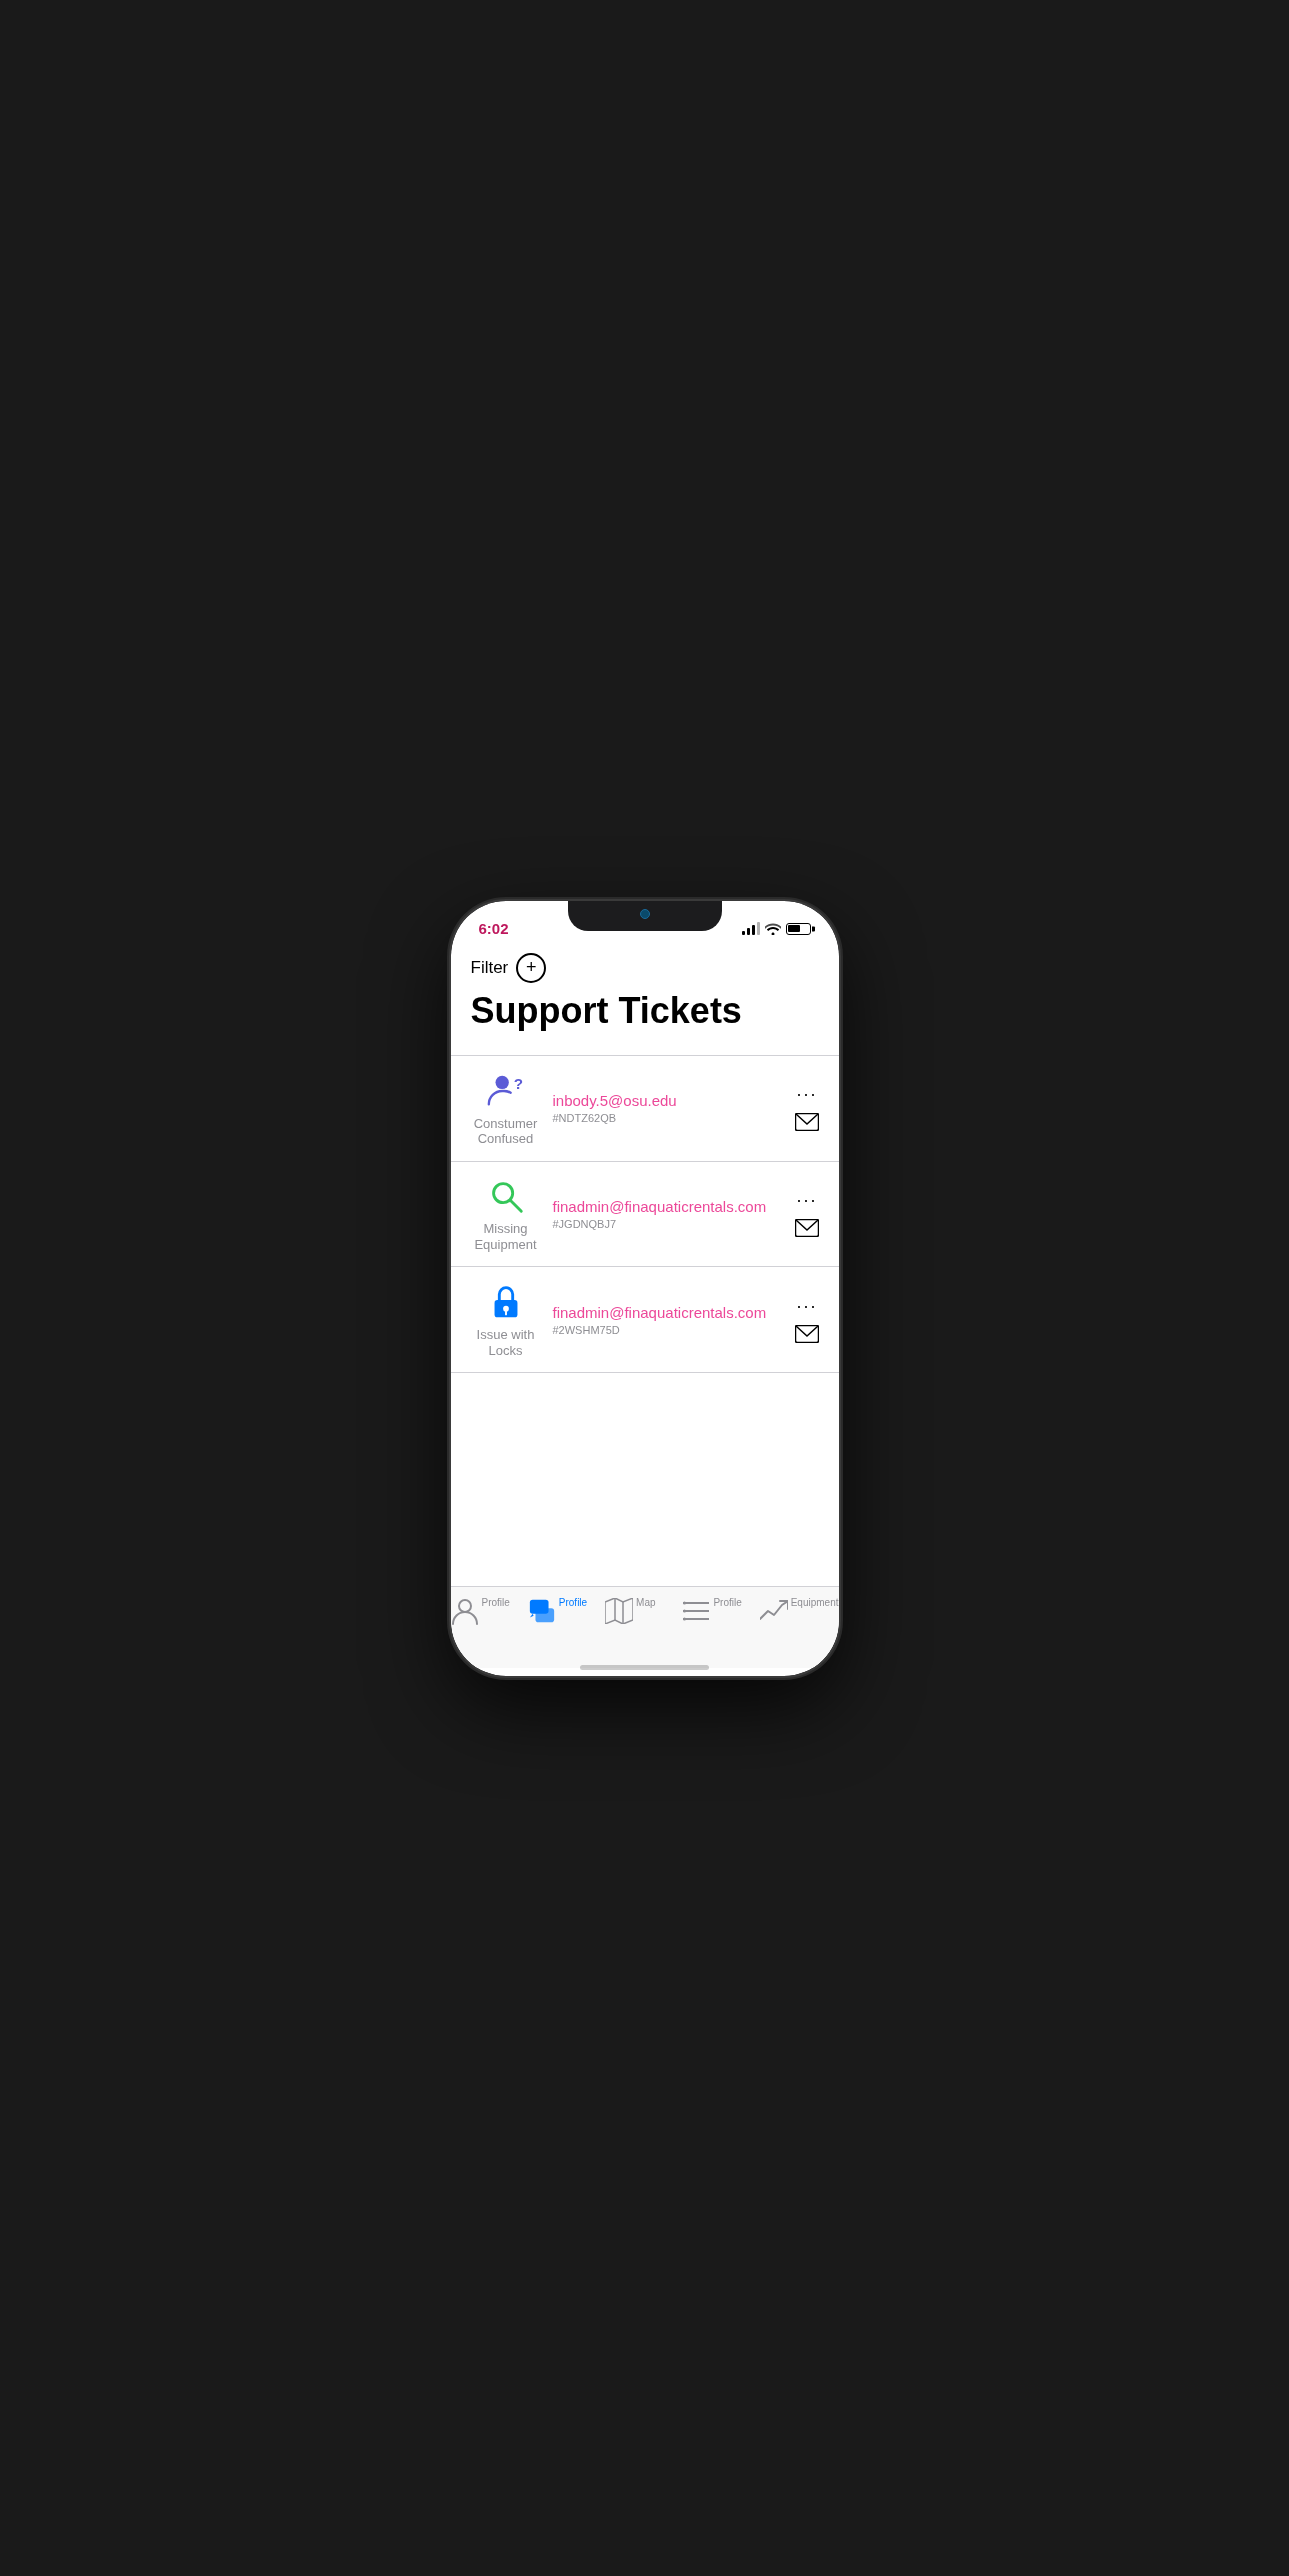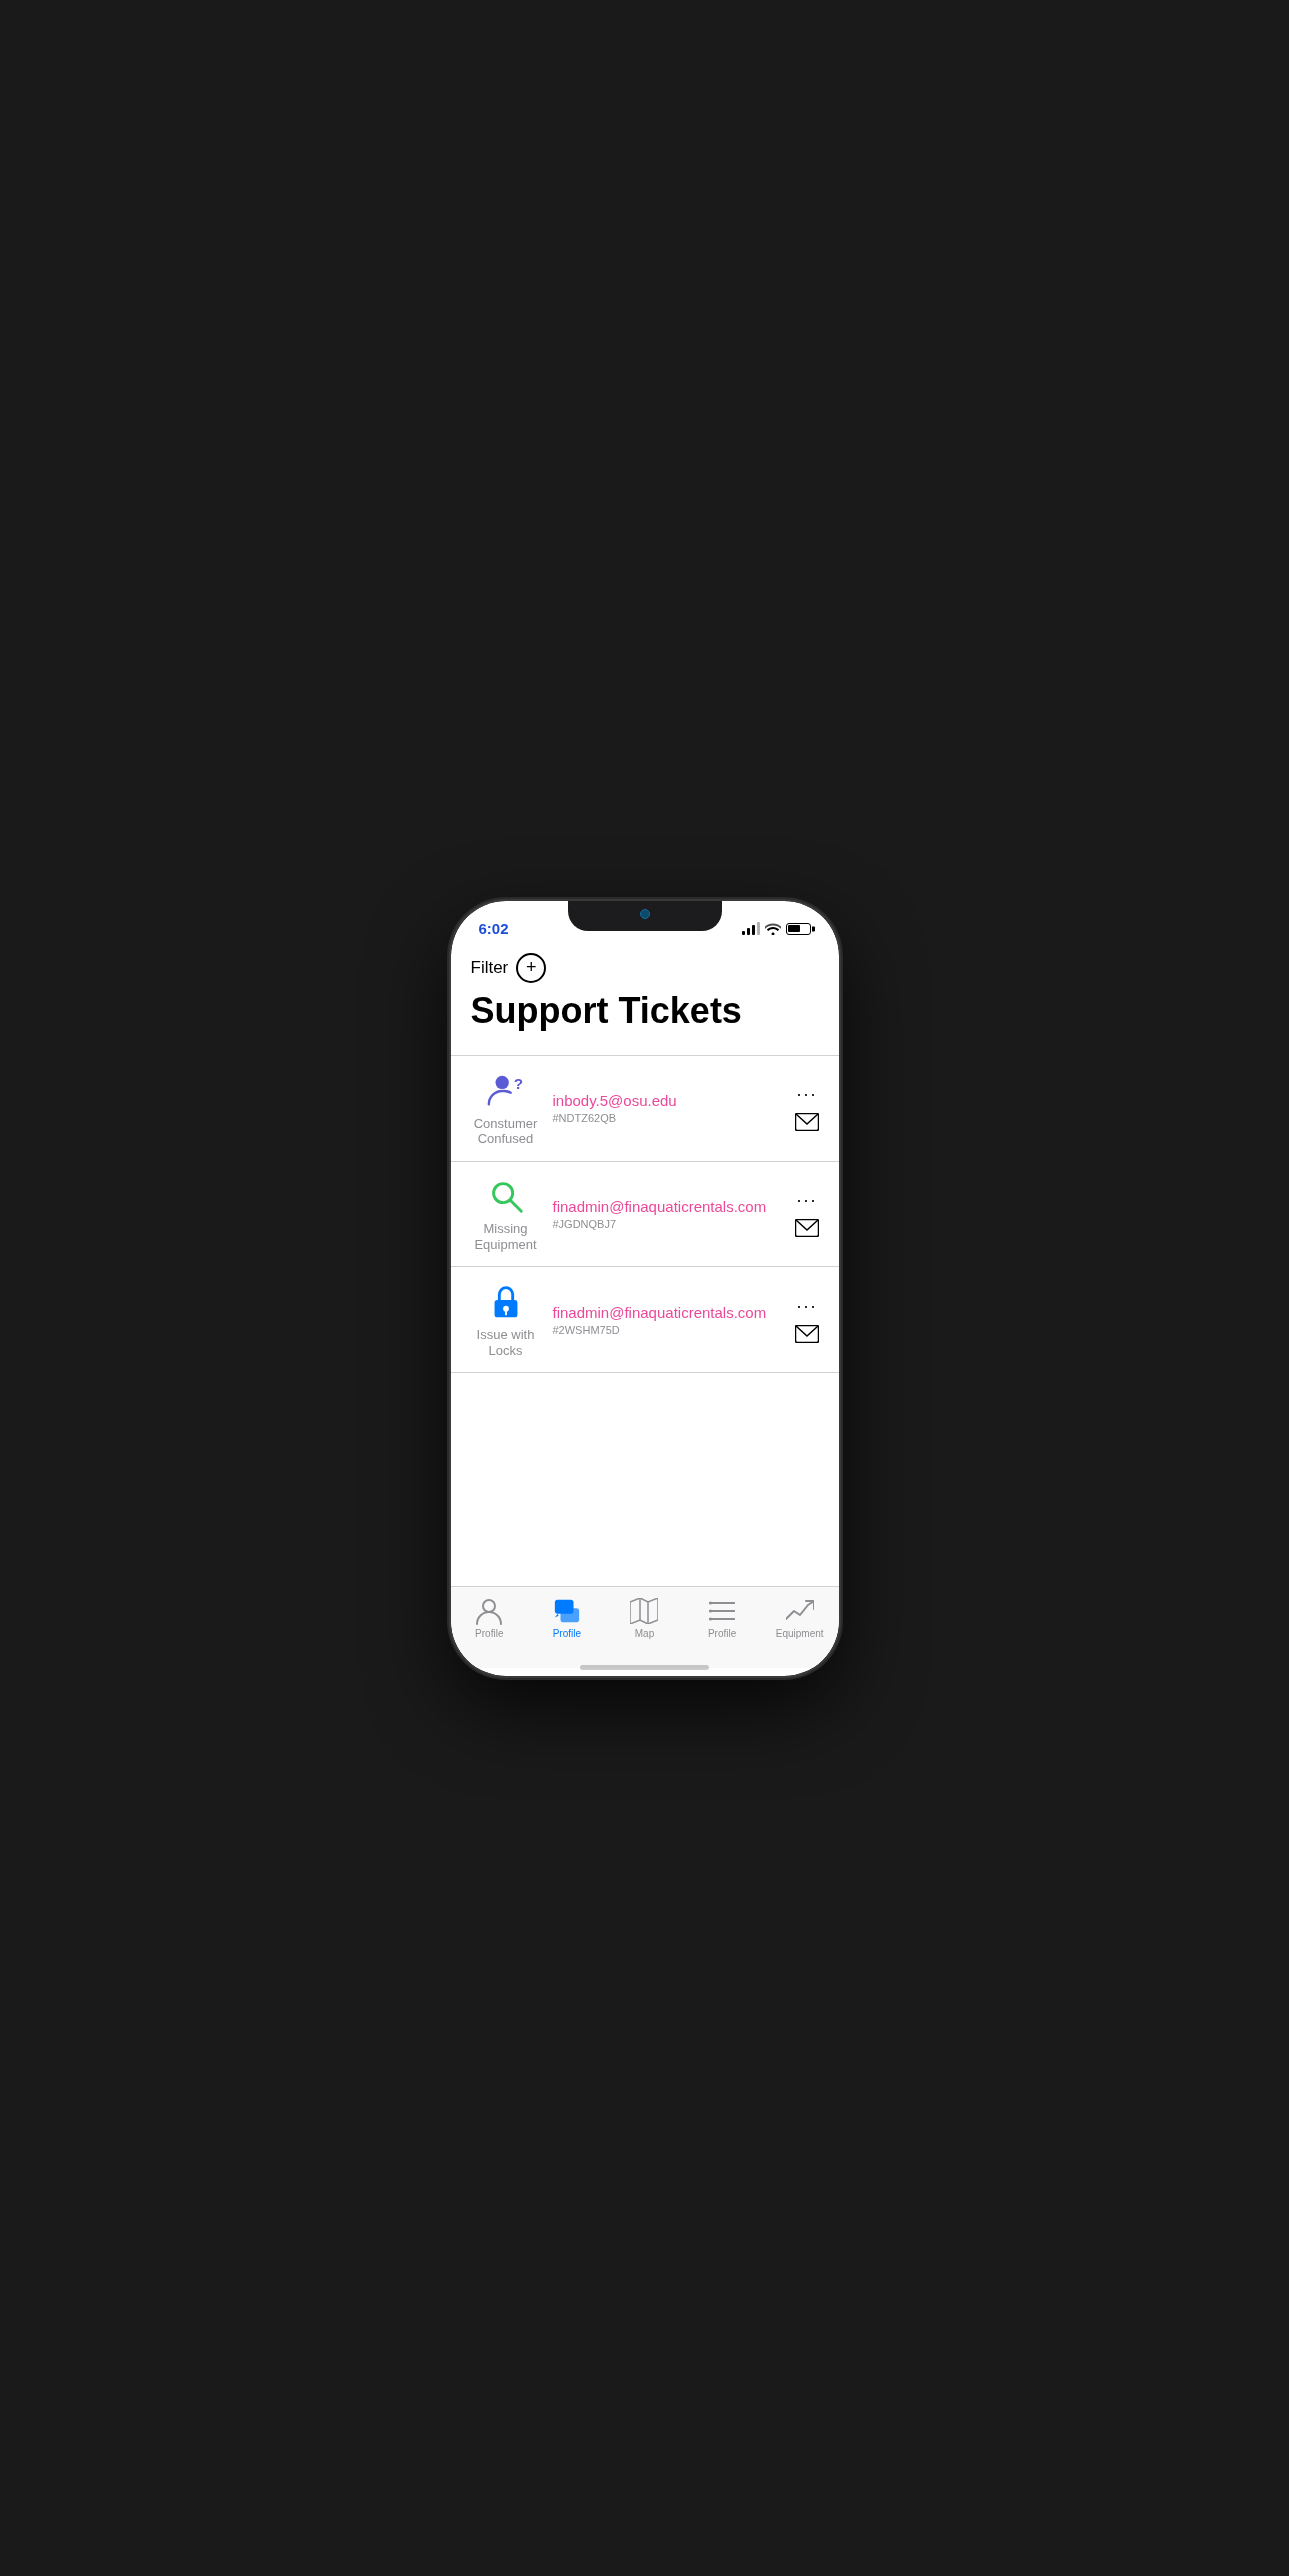--- a/index.html
+++ b/index.html
@@ -95,21 +95,21 @@
       padding: 0 28px;
       padding-top: 12px;
       flex-shrink: 0;
       position: relative;
       z-index: 5;
     }
 
     .status-time {
       font-size: 15px;
       font-weight: 600;
-      color: #1d4ed8;
+      color: #be185d;
     }
 
     .status-icons {
       display: flex;
       align-items: center;
       gap: 5px;
     }
 
     .signal-bars {
       display: flex;
@@ -284,22 +284,20 @@
       border-top: 0.5px solid #d1d1d6;
       display: flex;
       align-items: flex-start;
       padding-top: 10px;
       flex-shrink: 0;
     }
 
     .tab-item {
       flex: 1;
       display: flex;
-      flex-direction: column;
-      align-items: center;
       gap: 3px;
       cursor: pointer;
     }
 
     .tab-icon {
       width: 28px;
       height: 28px;
       display: flex;
       align-items: center;
       justify-content: center;

